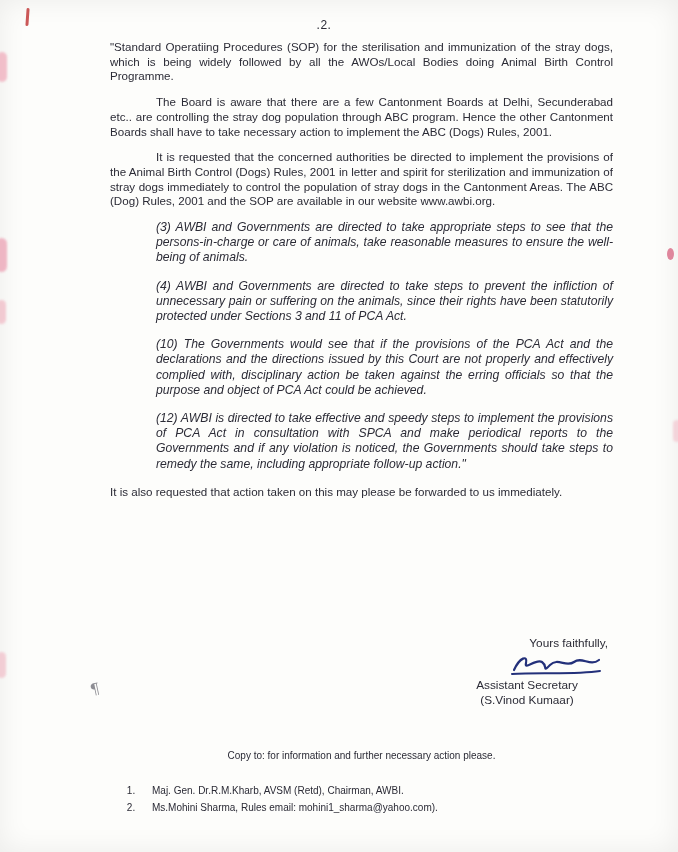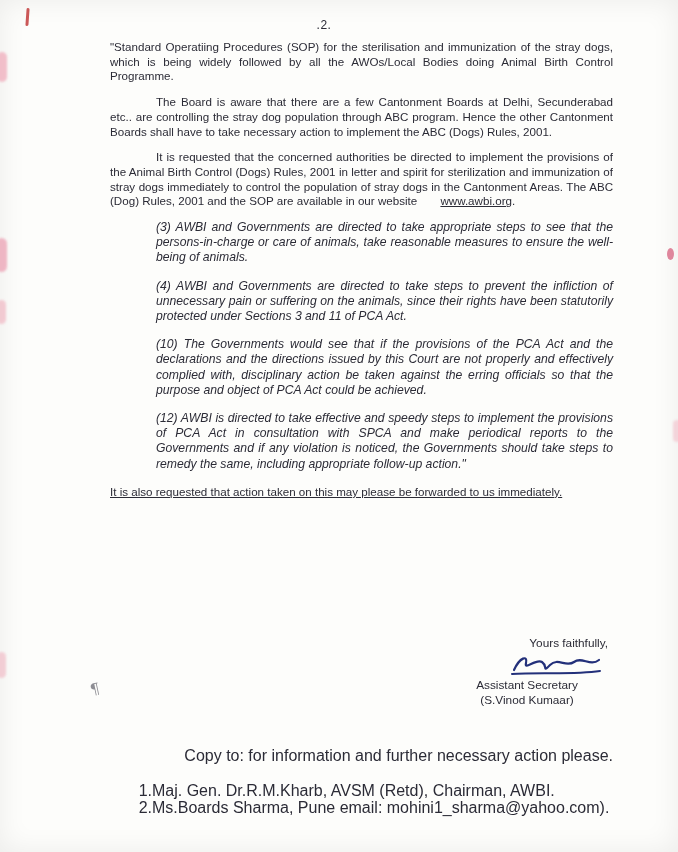--- a/index.html
+++ b/index.html
@@ -22,31 +22,31 @@
     font-size:11.6px;line-height:14.7px;text-align:justify;
   }
   .para{margin:0 0 11px 0;}
   .indent{text-indent:46px;}
   .indent2{text-indent:68px;}
   .quote{
     margin:0 0 13px 46px;
     font-style:italic;
     font-size:12.2px;line-height:15.2px;
   }
-  .closing{margin-top:3px;text-decoration:underline;}
-  .link{color:#2b2b36;text-decoration:underline;cursor:pointer;margin-left:20px;}
+  .closing{margin-top:3px;}
+  .link{color:#2b2b36;cursor:pointer;}
   .sig-block{
     position:absolute;top:636px;right:66px;width:170px;
     text-align:center;font-size:11.8px;line-height:15px;
   }
   .sig-block .vale{text-align:right;padding-right:4px;}
   .sig-scribble{display:block;margin:1px 8px 0 auto;}
   .copy-block{
     position:absolute;top:748px;left:110px;width:503px;
-    font-size:16px;line-height:15px;text-align:right;
+    font-size:10px;line-height:15px;text-align:center;
   }
   .copy-heading{margin-bottom:20px;}
   .copy-item{display:flex;margin-bottom:2px;}
   .copy-item .num{width:42px;flex:0 0 42px;}
   
   .artifact{position:absolute;pointer-events:none;}
   .a-red-dash{left:26px;top:8px;width:3px;height:18px;background:#c23b3b;opacity:.85;border-radius:2px;transform:rotate(4deg);}
   .a-pink-1{left:-3px;top:52px;width:10px;height:30px;background:#f0a8b8;opacity:.7;border-radius:6px;filter:blur(1px);}
   .a-pink-2{left:-4px;top:238px;width:11px;height:34px;background:#ec9cb0;opacity:.7;border-radius:6px;filter:blur(1px);}
   .a-pink-3{left:-3px;top:300px;width:9px;height:24px;background:#f0aebc;opacity:.6;border-radius:6px;filter:blur(1px);}
@@ -97,17 +97,17 @@
   </div>
 
   <div class="copy-block">
     <div class="copy-heading">Copy to: for information and further necessary action please.</div>
     <div class="copy-item">
       <span class="num">1.</span>
       <span class="txt">Maj. Gen. Dr.R.M.Kharb, AVSM (Retd), Chairman, AWBI.</span>
     </div>
     <div class="copy-item">
       <span class="num">2.</span>
-      <span class="txt">Ms.Boards Sharma, Pune email: mohini1_sharma@yahoo.com).</span>
+      <span class="txt">Ms.Mohini Sharma, Rules email: mohini1_sharma@yahoo.com).</span>
     </div>
   </div>
 
 </div>
 
 </body></html>

